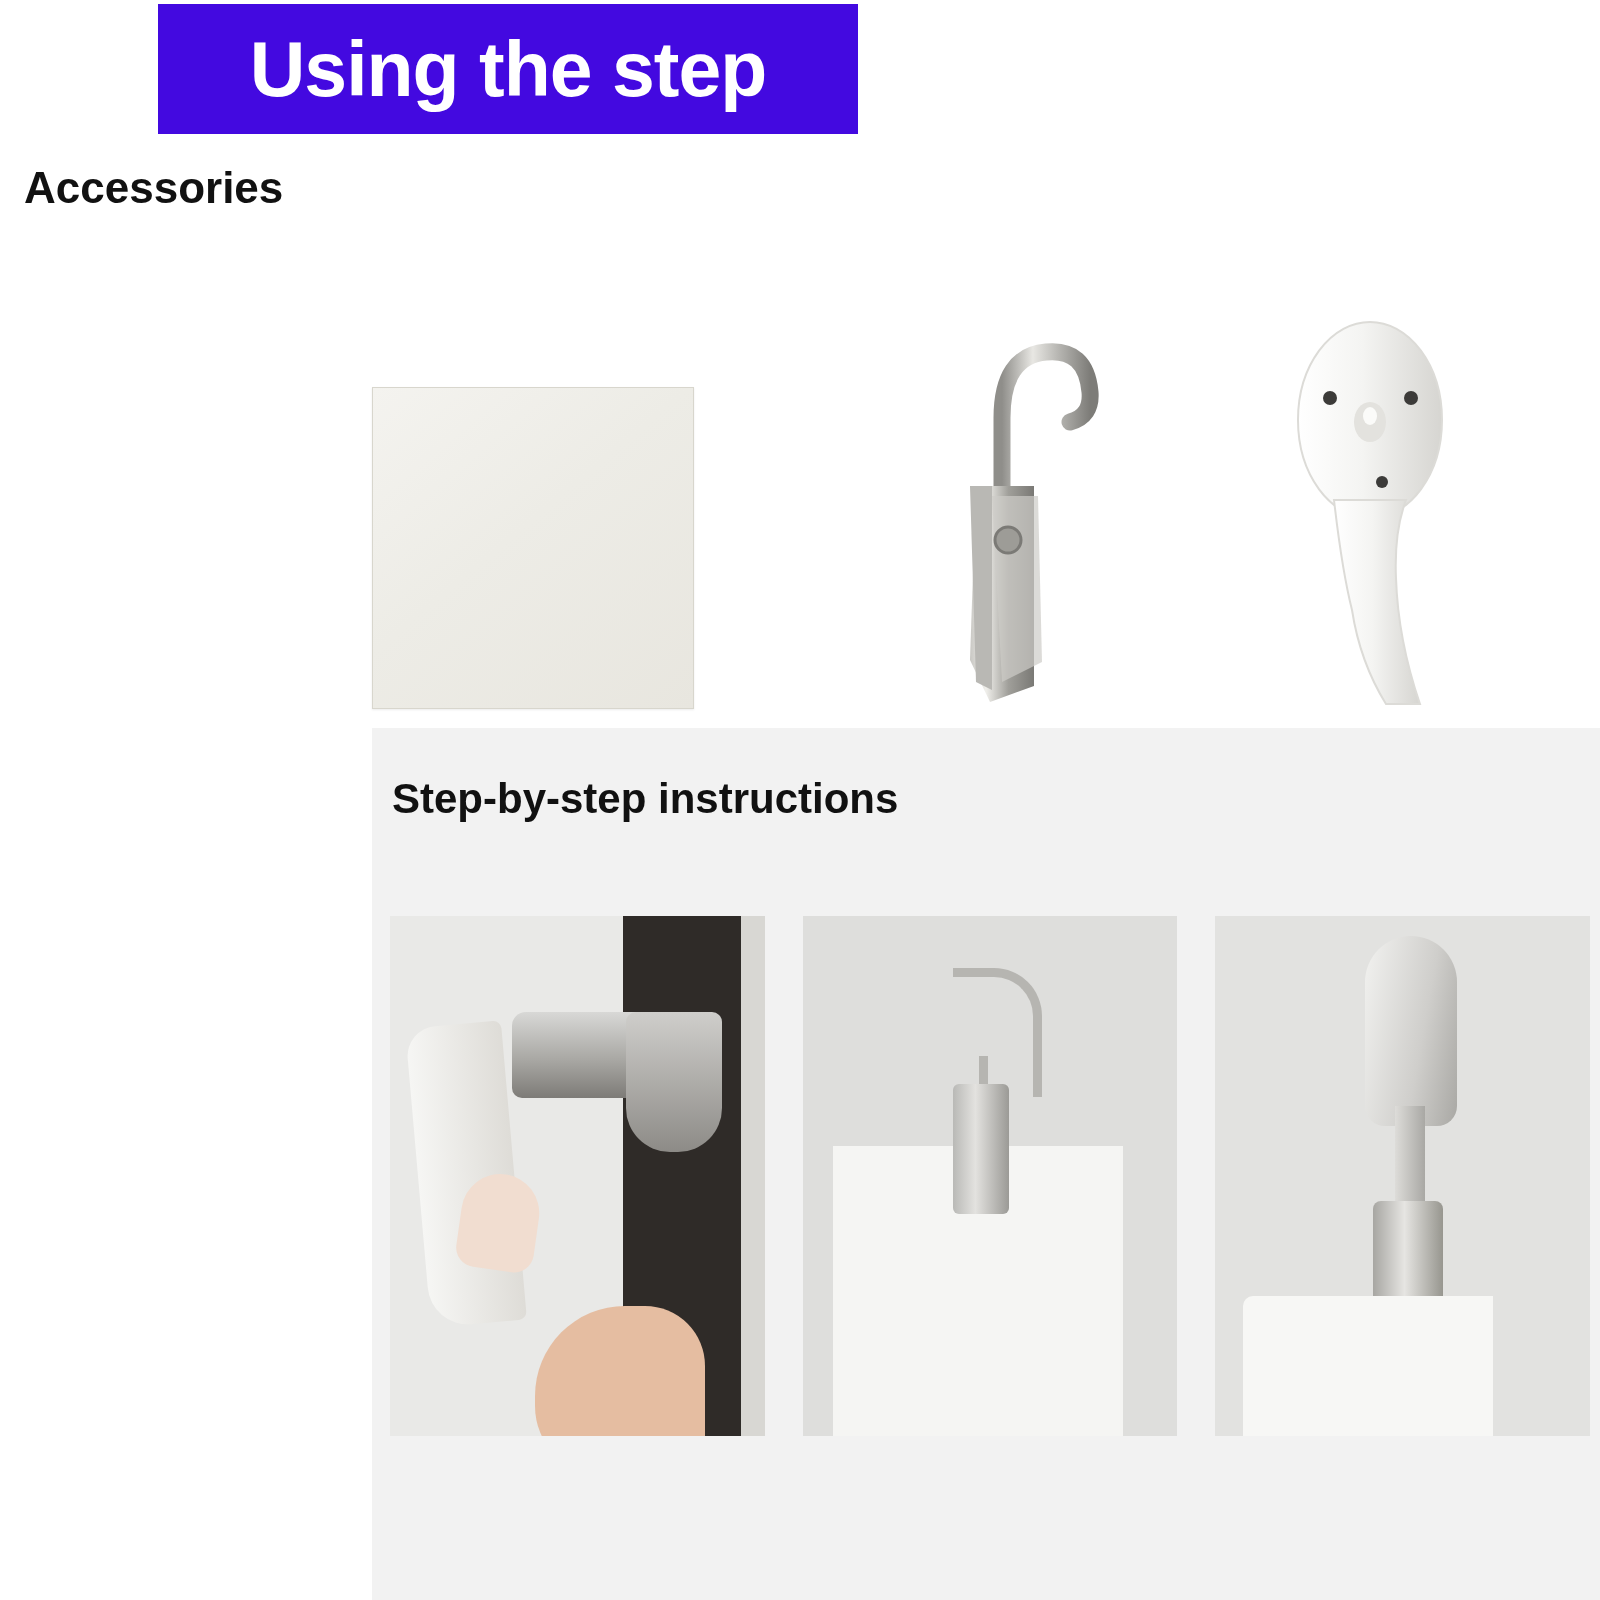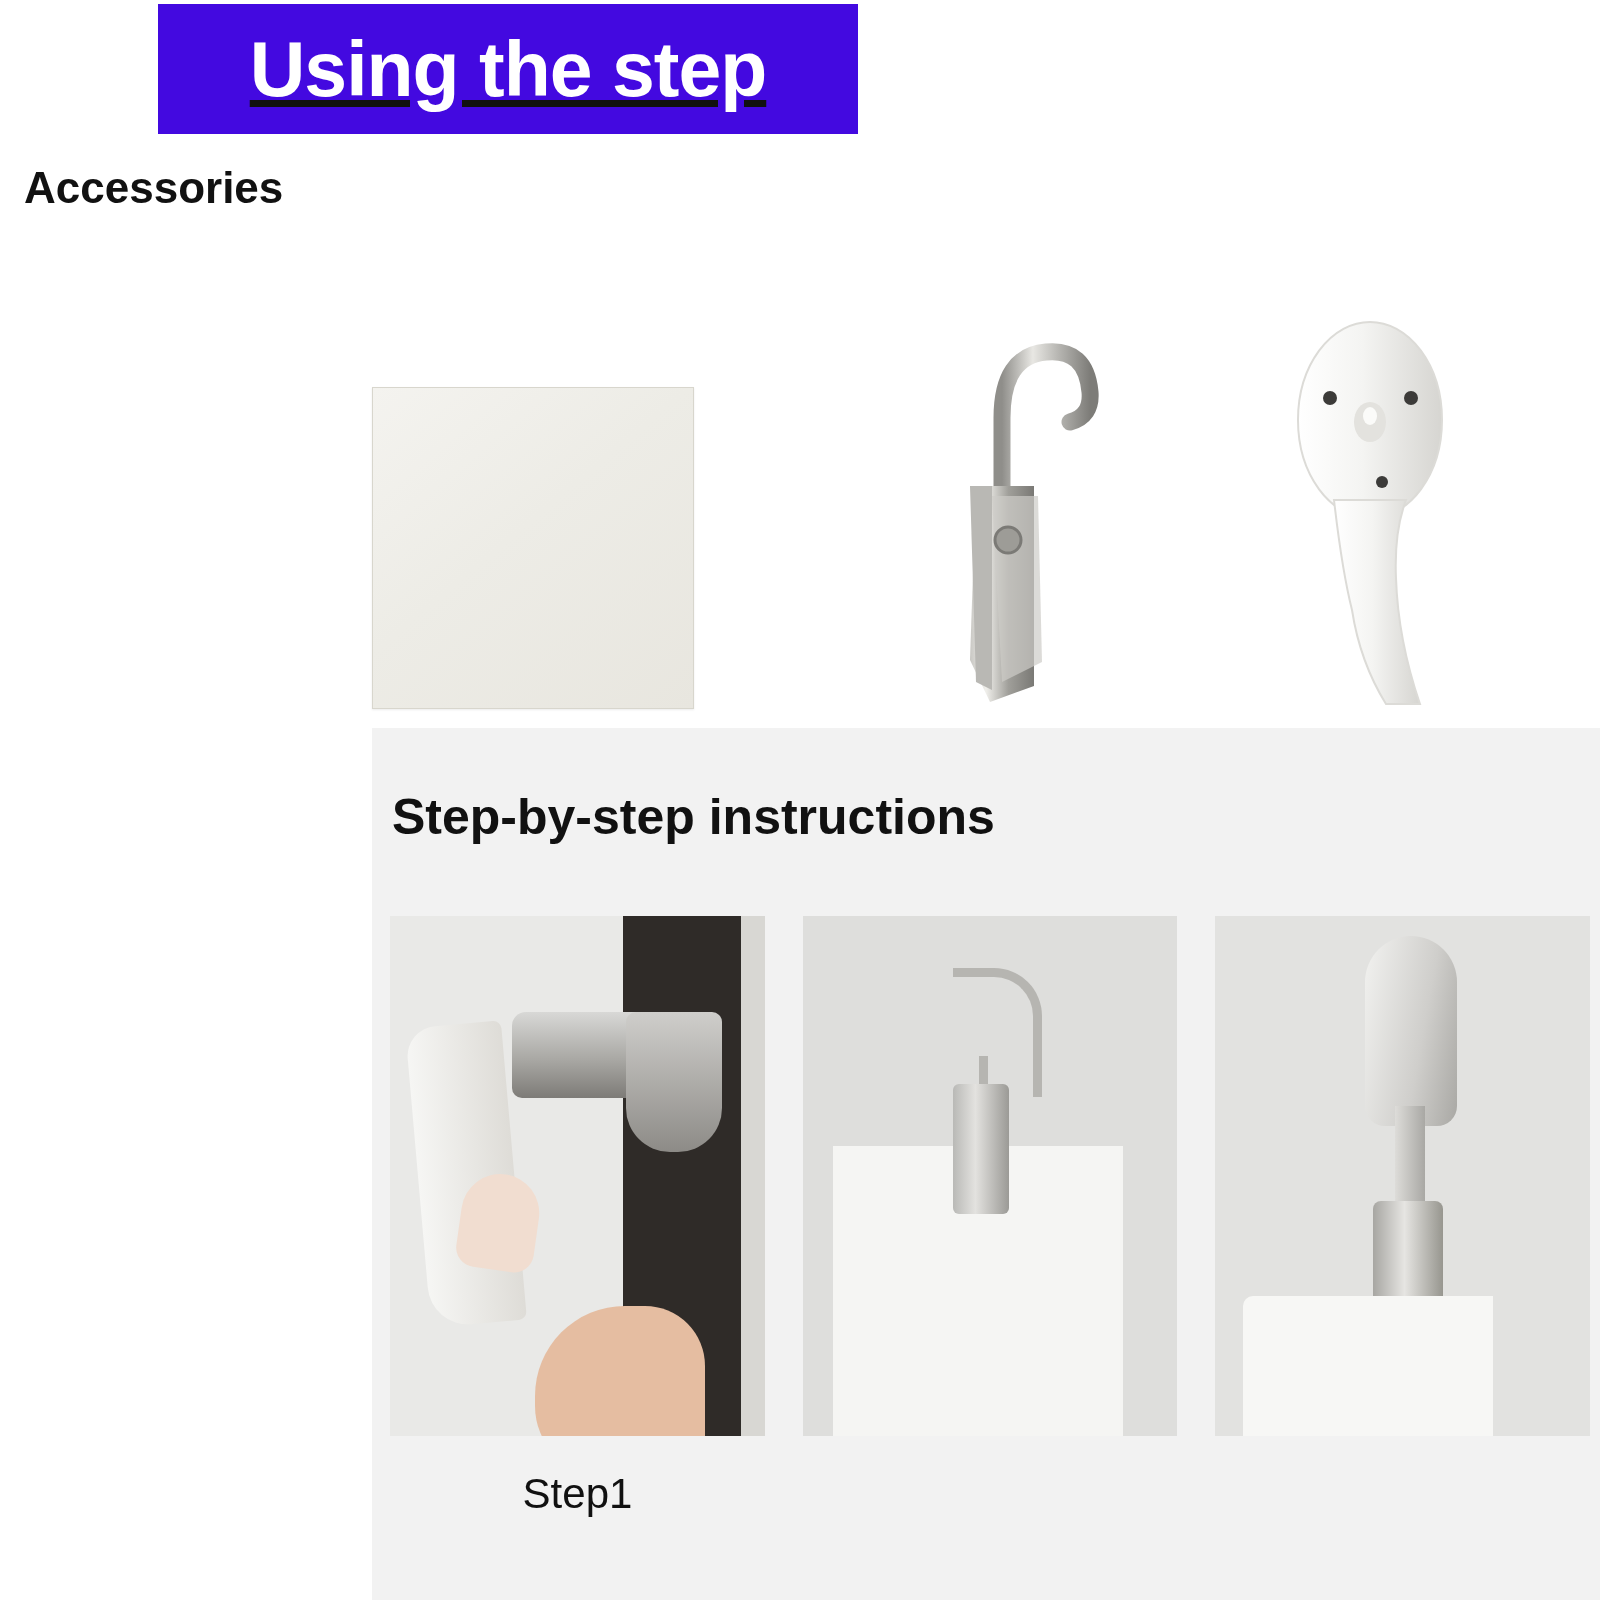--- a/index.html
+++ b/index.html
@@ -20,21 +20,20 @@
   .title-banner {
     position: absolute;
     left: 158px;
     top: 4px;
     width: 700px;
     height: 130px;
     background: #4309E0;
     display: flex;
     align-items: center;
     justify-content: center;
-    text-decoration: underline;
   }
   .title-banner .title-text {
     color: #ffffff;
     font-size: 77px;
     font-weight: bold;
     letter-spacing: -1px;
     line-height: 1;
     white-space: nowrap;
   }
 
@@ -90,22 +89,22 @@
     position: absolute;
     left: 372px;
     top: 728px;
     width: 1232px;
     height: 872px;
     background: #f2f2f2;
   }
   .steps-title {
     position: absolute;
     left: 20px;
-    top: 60px;
-    font-size: 50px;
+    top: 47px;
+    font-size: 42px;
     font-weight: bold;
     color: #111;
   }
   .steps-images {
     position: absolute;
     left: 18px;
     top: 188px;
     width: 1200px;
     height: 520px;
     display: flex;
@@ -306,15 +305,14 @@
     <div class="step-img">
       <div class="s3-wall"></div>
       <div class="s3-hook"></div>
       <div class="s3-stem"></div>
       <div class="s3-clip"></div>
       <div class="s3-paper"></div>
     </div>
   </div>
 
   <div class="step-captions">
-    <div class="step-caption">Step1</div>
   </div>
 </div>
 
 </body></html>

